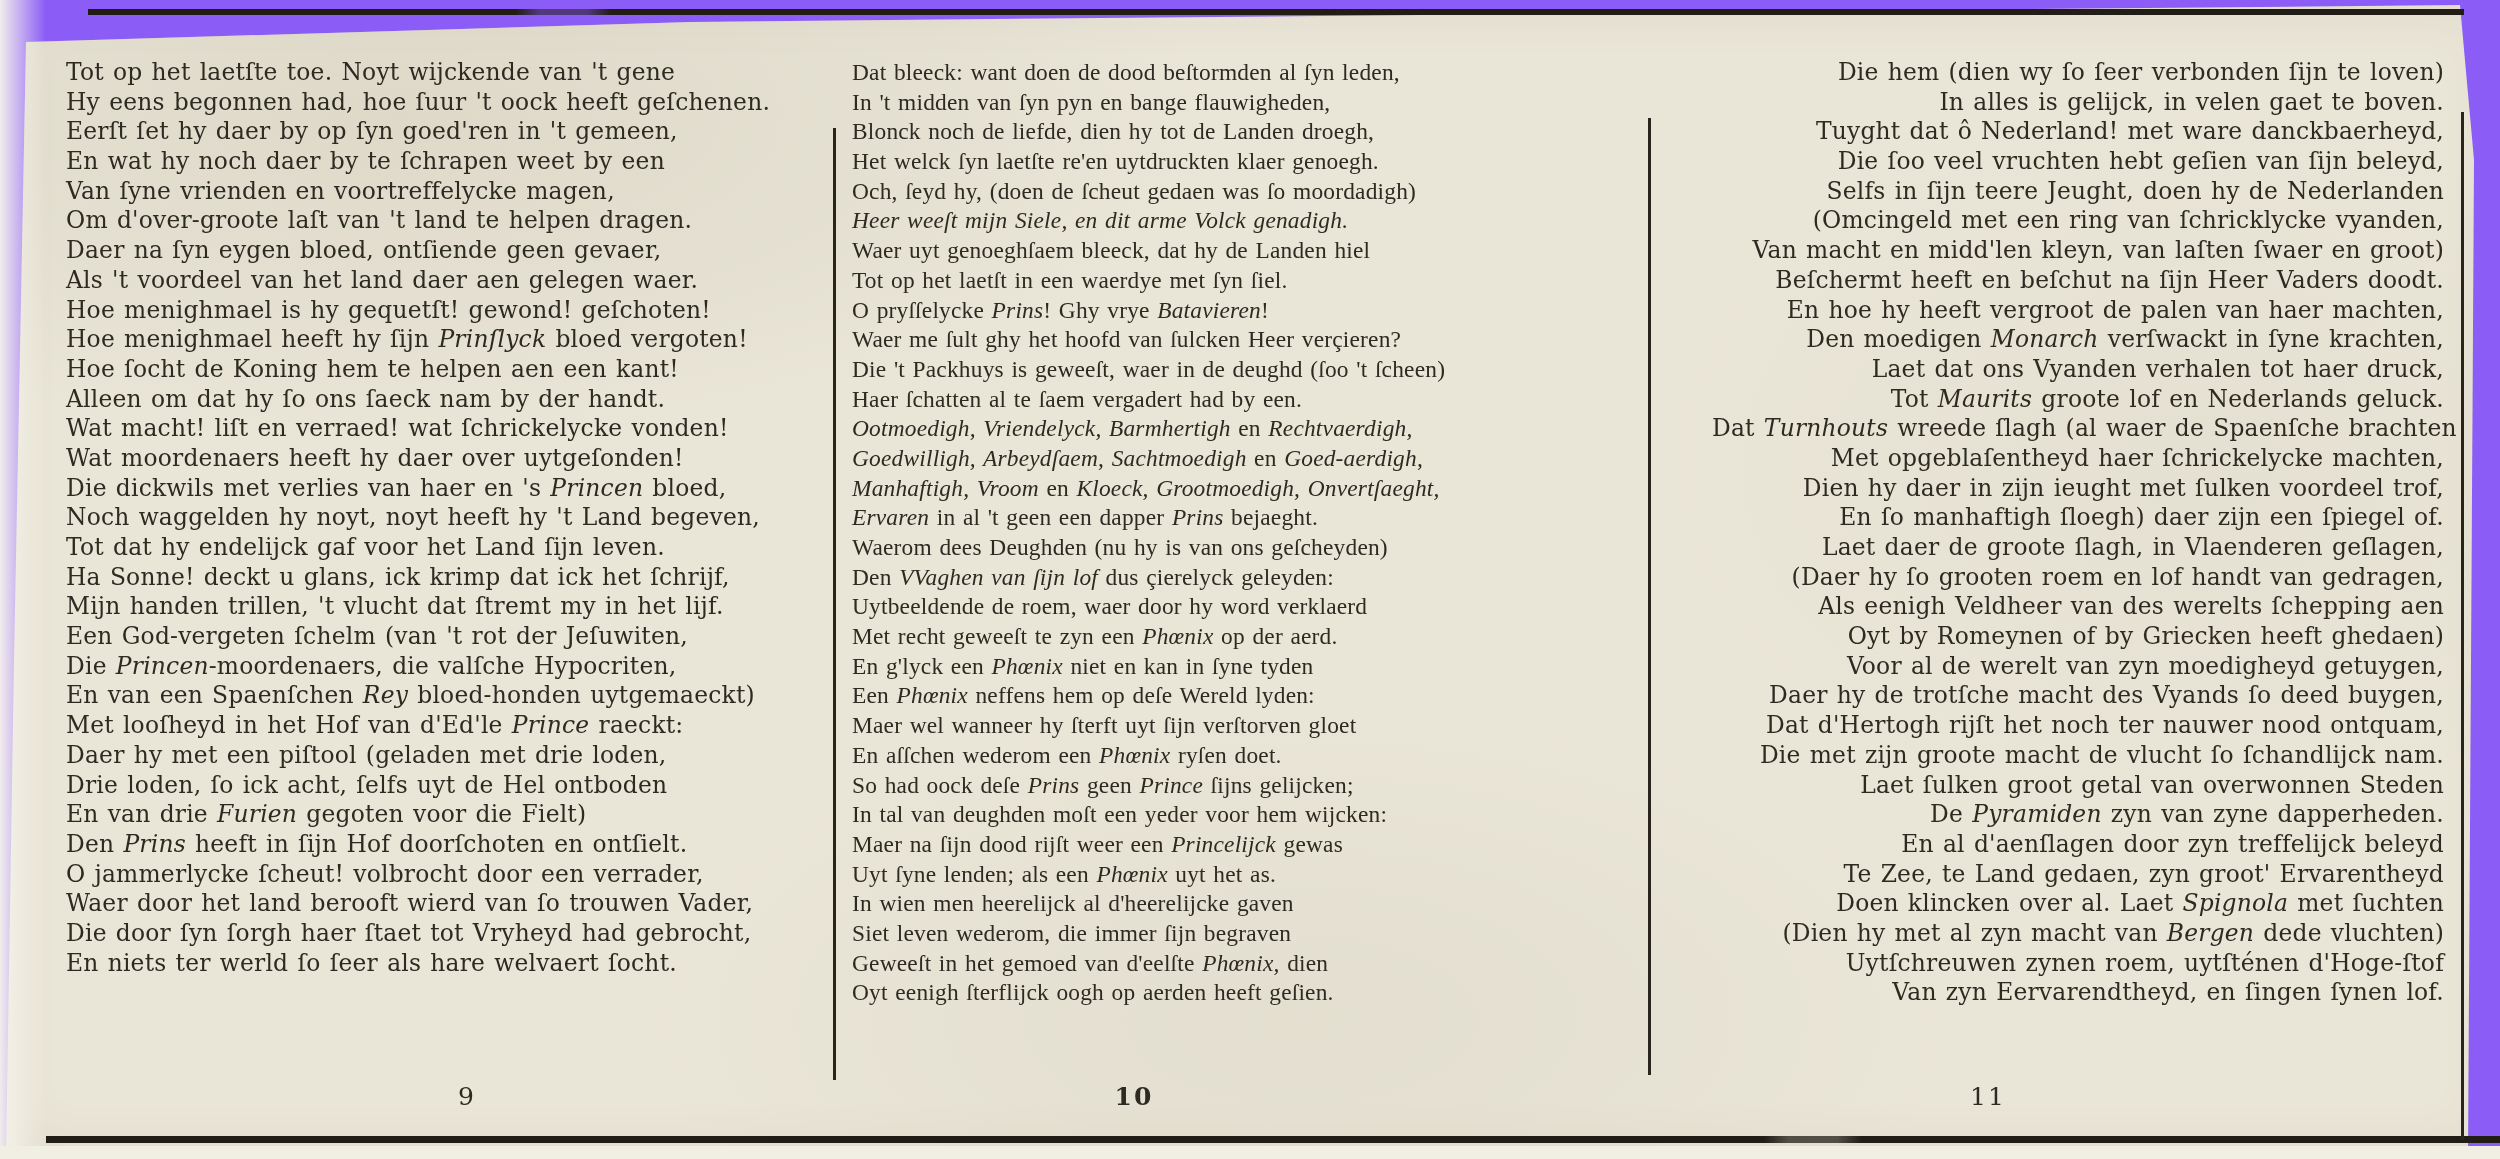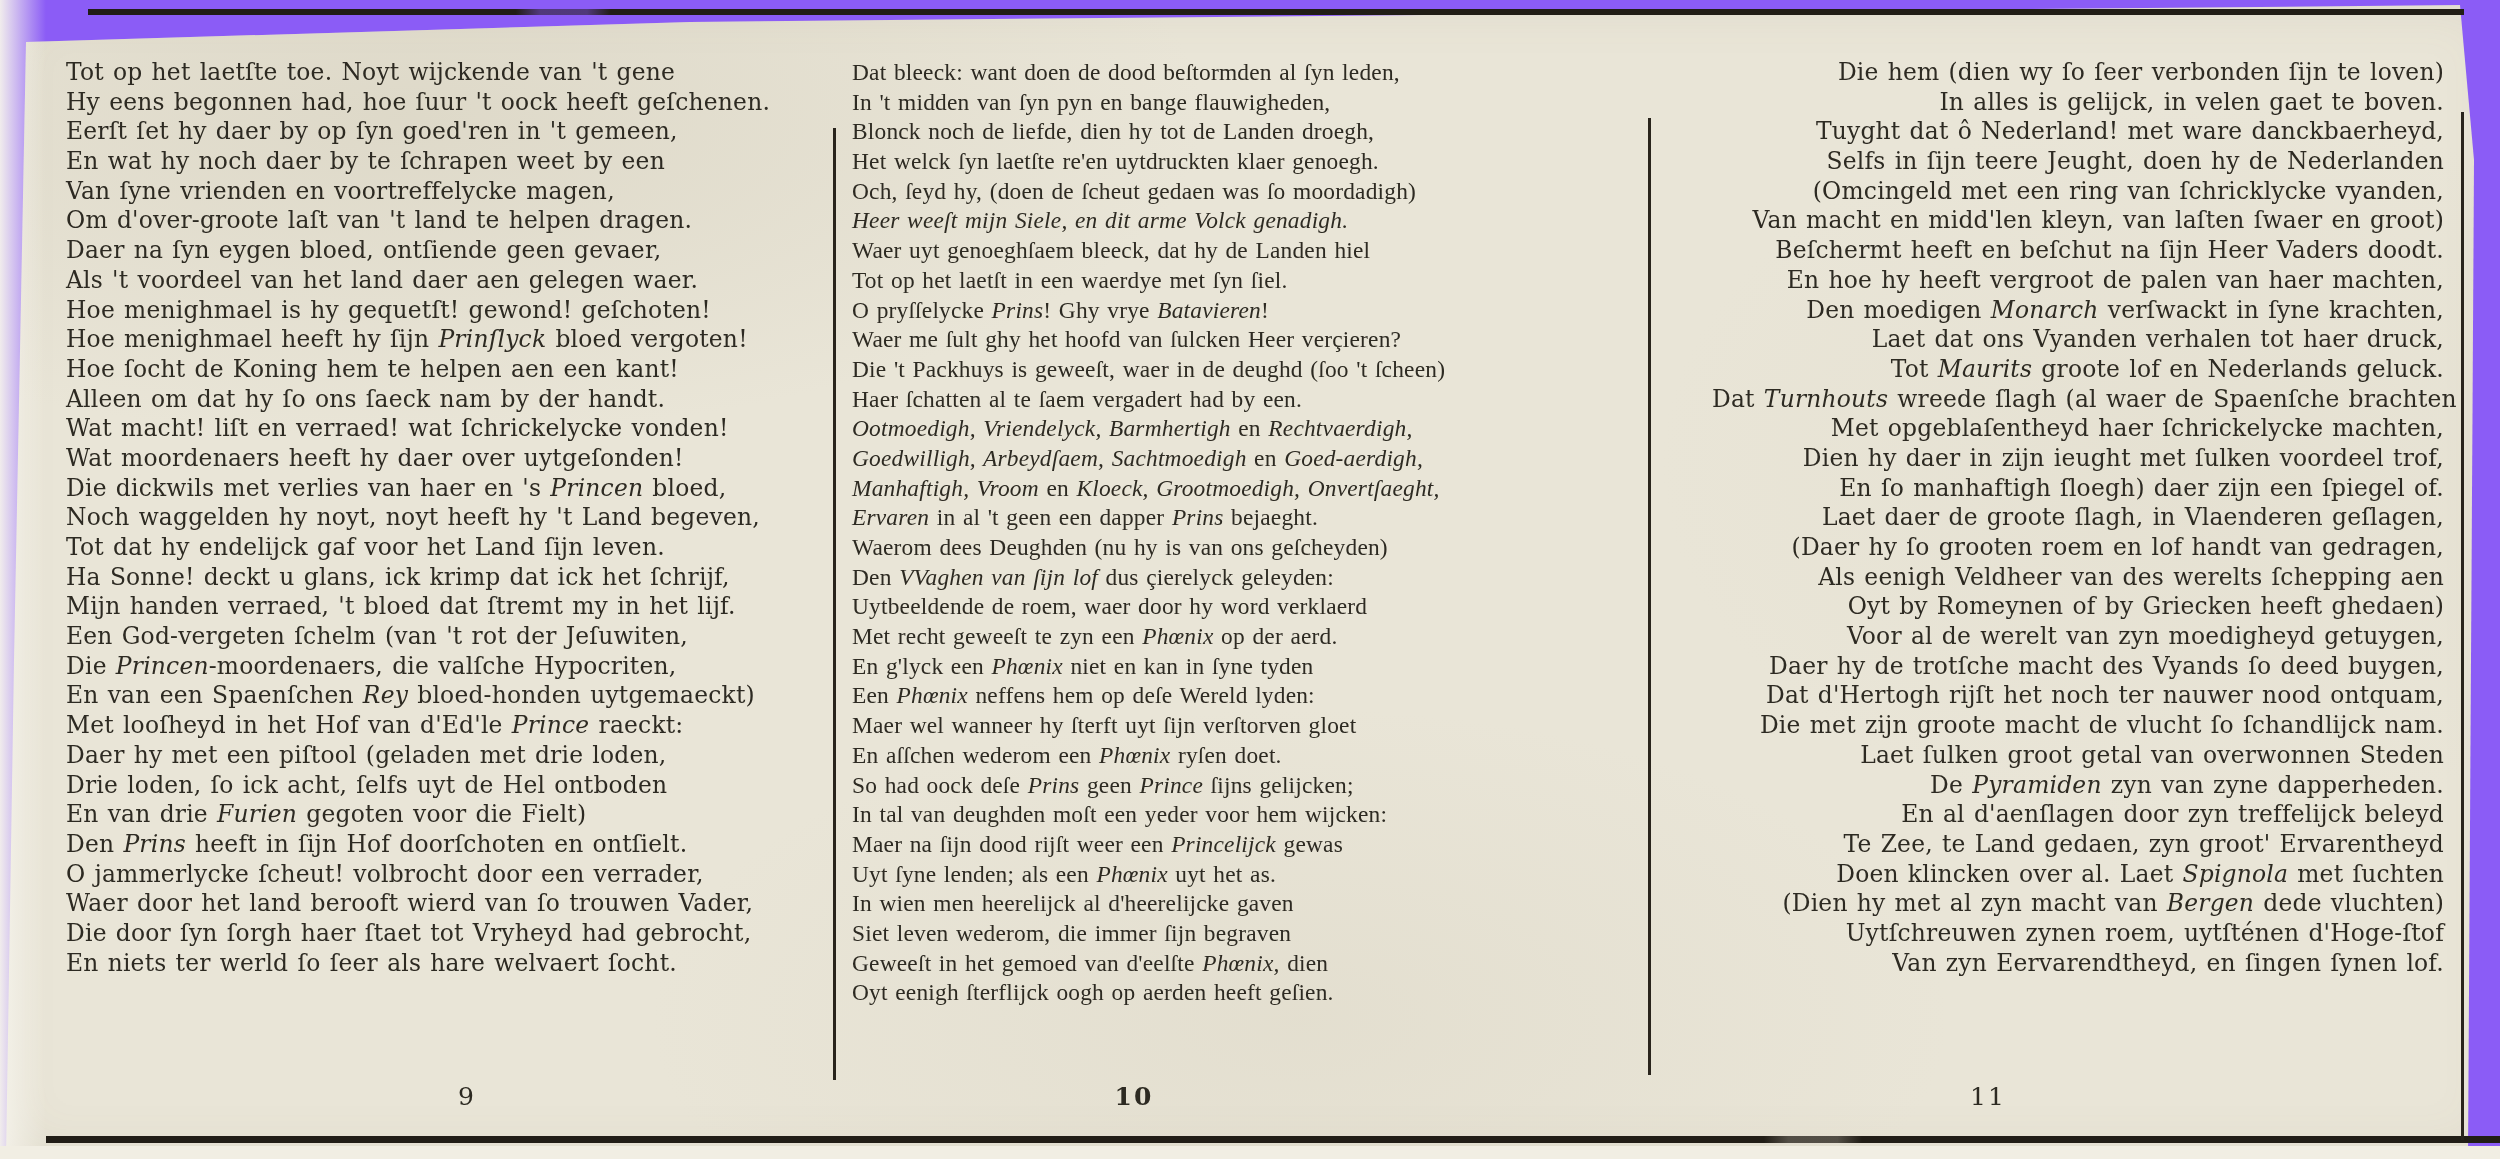--- a/index.html
+++ b/index.html
@@ -78,21 +78,21 @@
         <div class="line"><span>Hoe menighmael is hy gequetſt! gewond! geſchoten!</span></div>
         <div class="line"><span>Hoe menighmael heeft hy ſijn </span><span class="it">Prinſlyck</span><span> bloed vergoten!</span></div>
         <div class="line"><span>Hoe ſocht de Koning hem te helpen aen een kant!</span></div>
         <div class="line"><span>Alleen om dat hy ſo ons ſaeck nam by der handt.</span></div>
         <div class="line"><span>Wat macht! liſt en verraed! wat ſchrickelycke vonden!</span></div>
         <div class="line"><span>Wat moordenaers heeft hy daer over uytgeſonden!</span></div>
         <div class="line"><span>Die dickwils met verlies van haer en 's </span><span class="it">Princen</span><span> bloed,</span></div>
         <div class="line"><span>Noch waggelden hy noyt, noyt heeft hy 't Land begeven,</span></div>
         <div class="line"><span>Tot dat hy endelijck gaf voor het Land ſijn leven.</span></div>
         <div class="line"><span>Ha Sonne! deckt u glans, ick krimp dat ick het ſchrijf,</span></div>
-        <div class="line"><span>Mijn handen verraed, 't bloed dat ſtremt my in het lijf.</span></div>
+        <div class="line"><span>Mijn handen trillen, 't vlucht dat ſtremt my in het lijf.</span></div>
         <div class="line"><span>Een God-vergeten ſchelm (van 't rot der Jeſuwiten,</span></div>
         <div class="line"><span>Die </span><span class="it">Princen</span><span>-moordenaers, die valſche Hypocriten,</span></div>
         <div class="line"><span>En van een Spaenſchen </span><span class="it">Rey</span><span> bloed-honden uytgemaeckt)</span></div>
         <div class="line"><span>Met looſheyd in het Hof van d'Ed'le </span><span class="it">Prince</span><span> raeckt:</span></div>
         <div class="line"><span>Daer hy met een piſtool (geladen met drie loden,</span></div>
         <div class="line"><span>Drie loden, ſo ick acht, ſelfs uyt de Hel ontboden</span></div>
         <div class="line"><span>En van drie </span><span class="it">Furien</span><span> gegoten voor die Fielt)</span></div>
         <div class="line"><span>Den </span><span class="it">Prins</span><span> heeft in ſijn Hof doorſchoten en ontſielt.</span></div>
         <div class="line"><span>O jammerlycke ſcheut! volbrocht door een verrader,</span></div>
         <div class="line"><span>Waer door het land berooft wierd van ſo trouwen Vader,</span></div>
@@ -134,20 +134,21 @@
         <div class="line"><span>Siet leven wederom, die immer ſijn begraven</span></div>
         <div class="line"><span>Geweeſt in het gemoed van d'eelſte </span><span class="it">Phœnix,</span><span> dien</span></div>
         <div class="line"><span>Oyt eenigh ſterflijck oogh op aerden heeft geſien.</span></div>
       </div>
   </div>
   <div class="col col-3">
     <div>
         <div class="line"><span>Die hem (dien wy ſo ſeer verbonden ſijn te loven)</span></div>
         <div class="line"><span>In alles is gelijck, in velen gaet te boven.</span></div>
         <div class="line"><span>Tuyght dat ô Nederland! met ware danckbaerheyd,</span></div>
+        <div class="line"><span>Die ſoo veel vruchten hebt geſien van ſijn beleyd,</span></div>
         <div class="line"><span>Selfs in ſijn teere Jeught, doen hy de Nederlanden</span></div>
         <div class="line"><span>(Omcingeld met een ring van ſchricklycke vyanden,</span></div>
         <div class="line"><span>Van macht en midd'len kleyn, van laſten ſwaer en groot)</span></div>
         <div class="line"><span>Beſchermt heeft en beſchut na ſijn Heer Vaders doodt.</span></div>
         <div class="line"><span>En hoe hy heeft vergroot de palen van haer machten,</span></div>
         <div class="line"><span>Den moedigen </span><span class="it">Monarch</span><span> verſwackt in ſyne krachten,</span></div>
         <div class="line"><span>Laet dat ons Vyanden verhalen tot haer druck,</span></div>
         <div class="line"><span>Tot </span><span class="it">Maurits</span><span> groote lof en Nederlands geluck.</span></div>
         <div class="line"><span>Dat </span><span class="it">Turnhouts</span><span> wreede ſlagh (al waer de Spaenſche brachten</span></div>
         <div class="line"><span>Met opgeblaſentheyd haer ſchrickelycke machten,</span></div>

